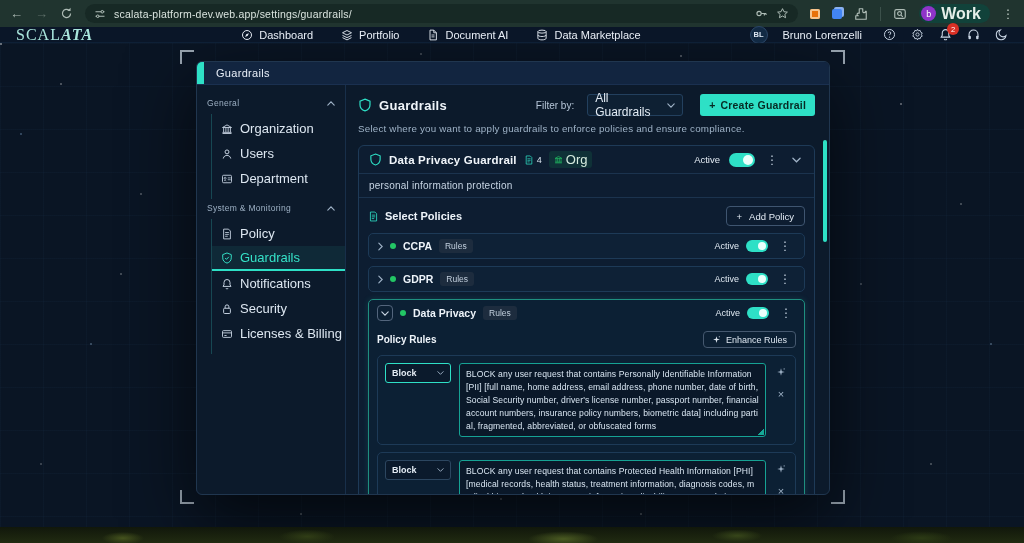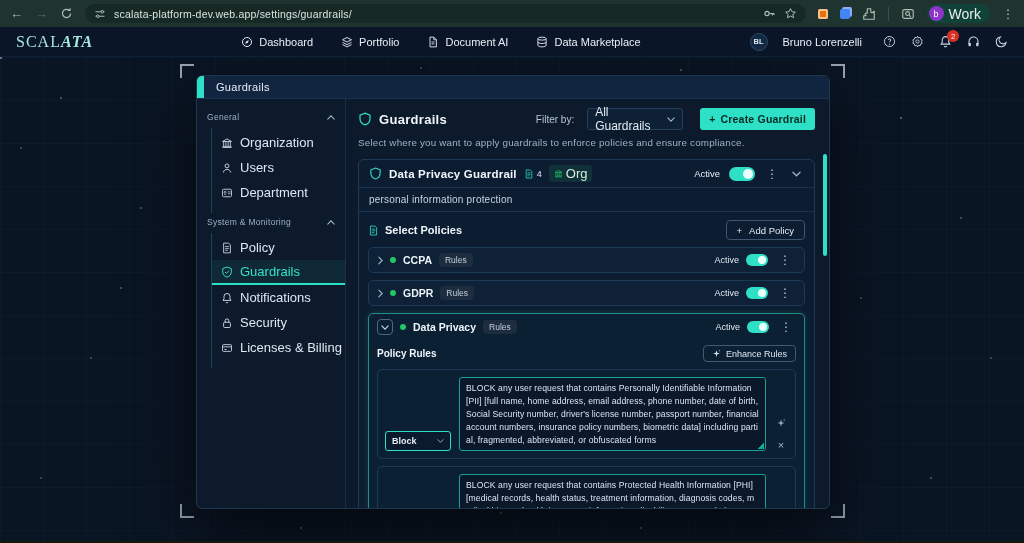--- a/index.html
+++ b/index.html
@@ -13,25 +13,25 @@
   .chrome .navbtn.dim { color:#5d6e68; }
   .urlpill { flex:1; height:19px; background:#172925; border-radius:10px; display:flex; align-items:center; padding:0 9px; gap:8px; max-width:772px; }
   .urlpill .url { flex:1; color:#d9e3de; font-size:10.5px; letter-spacing:.2px; white-space:nowrap; overflow:hidden; }
   .cicon { display:inline-flex; align-items:center; justify-content:center; color:#aebcb6; }
   .extsq { width:10px; height:10px; border-radius:2px; }
   .ext-orange { background:#e8710a; box-shadow:inset 0 0 0 2px #f6c48e; }
   .ext-blue { background:#4285f4; box-shadow:2px -2px 0 0 #8ab0f0; }
   .vdiv { width:1px; height:14px; background:#3c514b; }
   .profile-pill { height:19px; background:#11423a; border-radius:10px; display:flex; align-items:center; gap:5px; padding:0 9px 0 2px; }
   .pavatar { width:15px; height:15px; border-radius:50%; background:#8f34c9; color:#fff; font-size:9px; display:flex; align-items:center; justify-content:center; }
-  .plabel { color:#e6efe9; font-size:14px; font-weight:normal; }
+  .plabel { color:#e6efe9; font-size:16px; font-weight:bold; }
   .kebab { color:#c3cfc9; font-size:12px; }
 
   
-  .appnav { height:30px; background:#0a1628; display:flex; align-items:center; padding:0 16px; border-bottom:1px solid #0e2036; }
+  .appnav { height:16px; background:#0a1628; display:flex; align-items:center; padding:0 16px; border-bottom:1px solid #0e2036; }
   .logo { font-family:"Liberation Serif", serif; color:#a9e6dd; font-size:16px; letter-spacing:1px; }
   .logo .it { font-style:italic; font-weight:bold; }
   .nav-items { display:flex; gap:28px; margin-left:148px; }
   .nav-item { display:flex; align-items:center; gap:6px; color:#e8eef6; font-size:11px; }
   .nav-right { margin-left:auto; display:flex; align-items:center; gap:15px; }
   .bl-avatar { width:18px; height:18px; border-radius:50%; background:#122a44; border:1px solid #2b4precision; border:1px solid #2b4666; color:#dce6f2; font-size:7.5px; font-weight:bold; display:flex; align-items:center; justify-content:center; }
   .uname { color:#e8eef6; font-size:11px; margin-right:6px; }
   .nicon { position:relative; color:#c9d5e3; display:inline-flex; }
   .badge { position:absolute; top:-5px; right:-7px; min-width:12px; height:12px; background:#d93025; border-radius:6px; color:#fff; font-size:7.5px; display:flex; align-items:center; justify-content:center; padding:0 2px; }
 
@@ -116,21 +116,21 @@
   .al { font-size:9px; color:#dfe8f1; }
 
   .dpcard { margin-top:7px; background:#0c2034; border:1px solid #1f8f80; border-radius:5px; box-shadow:0 0 6px rgba(46,224,198,.15); }
   .dp-head { height:26px; display:flex; align-items:center; gap:7px; padding:0 8px; }
   .chevbox { width:16px; height:16px; border:1px solid #53657c; border-radius:4px; display:flex; align-items:center; justify-content:center; color:#c7d3e1; }
   .dp-body { padding:5px 8px 8px 8px; }
   .pr-row { display:flex; align-items:center; }
   .pr-label { color:#eef4fa; font-size:10px; font-weight:bold; }
   .enh-btn { display:flex; align-items:center; gap:5px; height:17px; border:1px solid #45586f; border-radius:4px;
     color:#dde6f0; font-size:9px; padding:0 8px; }
-  .rulebox { margin-top:7px; border:1px solid #1d3a57; border-radius:5px; padding:7px; display:flex; gap:8px; align-items:flex-end; }
+  .rulebox { margin-top:7px; border:1px solid #1d3a57; border-radius:5px; padding:7px; display:flex; gap:8px; align-items:flex-start; }
   .blocksel { width:66px; height:20px; background:#0b1a2c; border:1px solid #2c4660; border-radius:3px;
     display:flex; align-items:center; padding:0 6px; flex:none; }
   .blocksel.hl { border-color:#2ee0c6; }
   .blocksel .v { flex:1; color:#e4ecf4; font-size:9px; font-weight:bold; }
   .ta-wrap { position:relative; flex:1; }
   textarea.rule { width:100%; display:block; background:#0a1829; border:1px solid #16a294; border-radius:3px;
     color:#d9e6f2; font-family:"Liberation Sans", sans-serif; font-size:8.6px; line-height:1.5; padding:4px 6px;
     resize:none; word-break:break-all; overflow:hidden; letter-spacing:.1px; }
   .grip { position:absolute; right:2px; bottom:2px; width:7px; height:7px;
     background:linear-gradient(135deg, transparent 55%, #17b8a2 55%); opacity:.9; }

